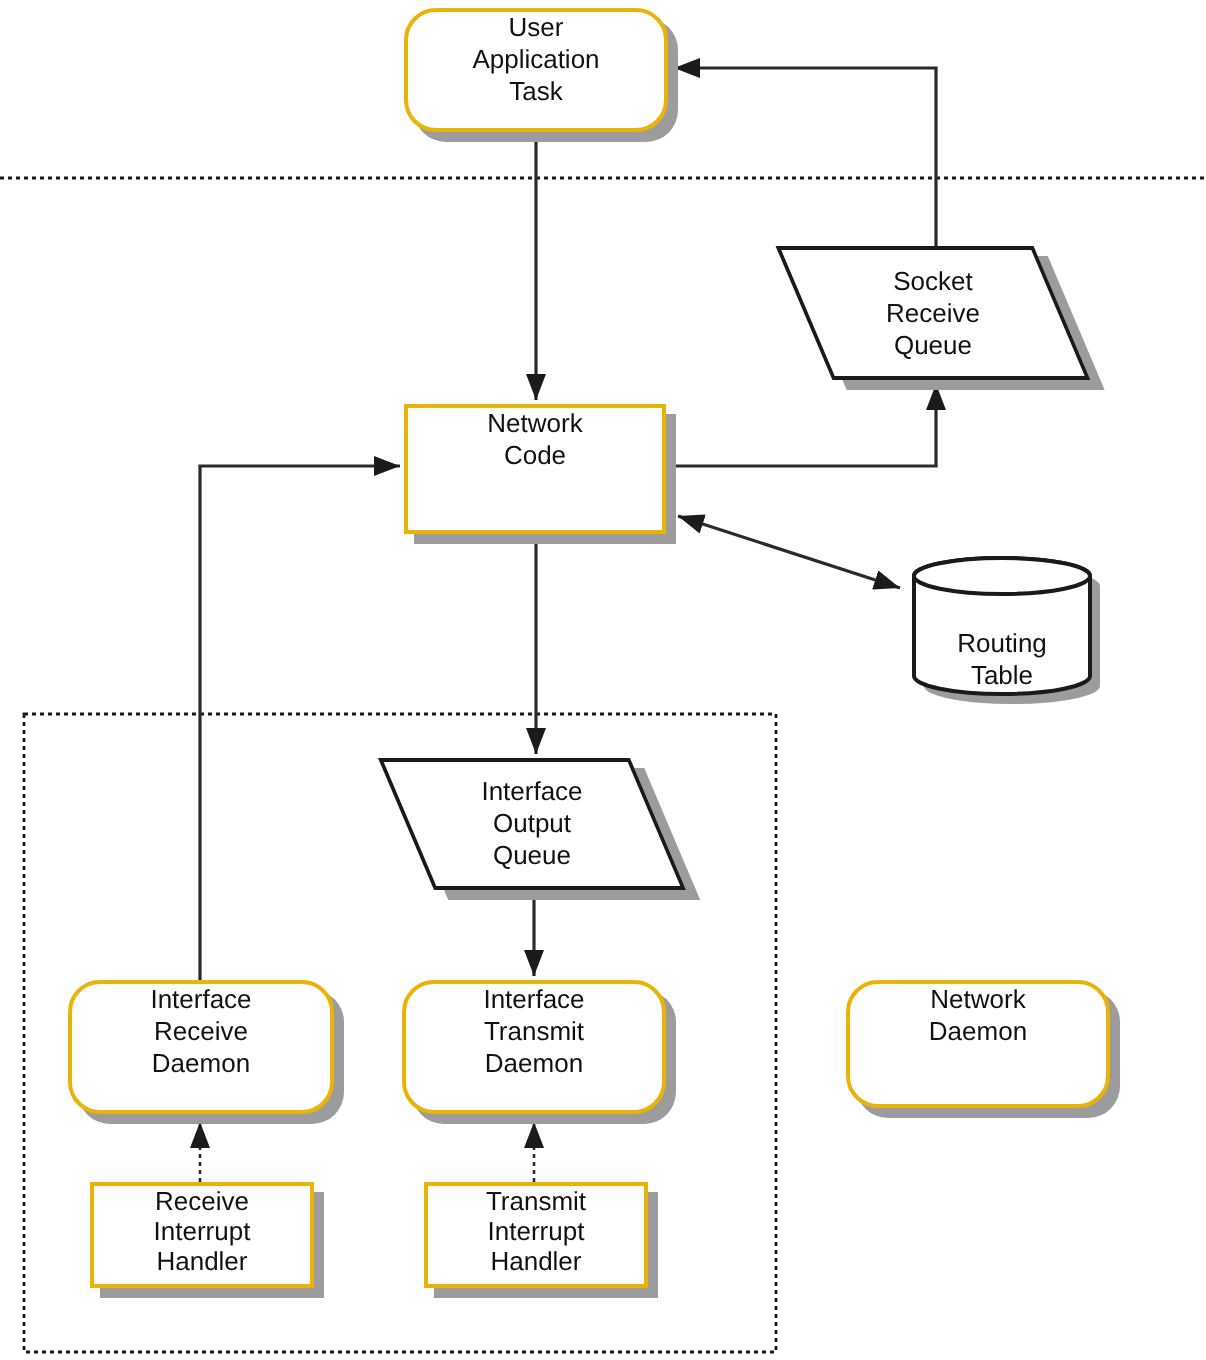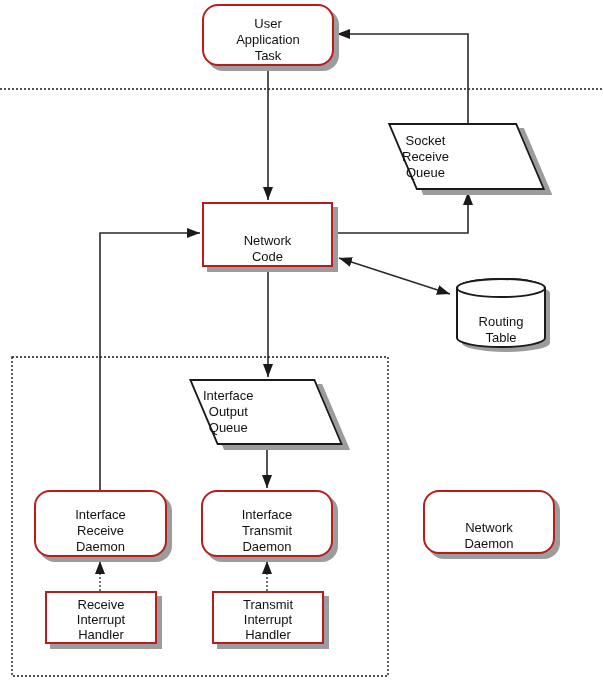--- a/index.html
+++ b/index.html
@@ -3,26 +3,26 @@
 <meta charset="utf-8">
 <style>
   html,body { margin:0; padding:0; background:#ffffff; }
   .stage {
     position:relative; width:603px; height:680px; background:#ffffff;
     font-family:"Liberation Sans", sans-serif; overflow:hidden;
   }
   svg.layer { position:absolute; left:0; top:0; z-index:1; }
   .node {
     position:absolute; box-sizing:border-box; background:#ffffff;
-    border:2px solid #b91c1c; box-shadow:5px 5px 0 #9c9c9c;
-    display:flex; align-items:flex-end; justify-content:center; z-index:2;
+    border:2px solid #eab308; box-shadow:5px 5px 0 #9c9c9c;
+    display:flex; align-items:flex-start; justify-content:center; z-index:2;
   }
   .rounded { border-radius:16px; }
   .pwrap {
-    position:absolute; display:flex; align-items:center; z-index:2;
+    position:absolute; display:flex; align-items:center; justify-content:center; z-index:2;
   }
   .pbg {
     position:absolute; left:0; top:0; width:100%; height:100%; box-sizing:border-box;
     background:#ffffff; border:2px solid #1a1a1a; transform:skewX(23deg);
     box-shadow:5px 5px 0 #9c9c9c;
   }
   .label {
     position:relative; white-space:pre-line; text-align:center;
     font-size:13px; line-height:16px; color:#111111; z-index:1;
   }

